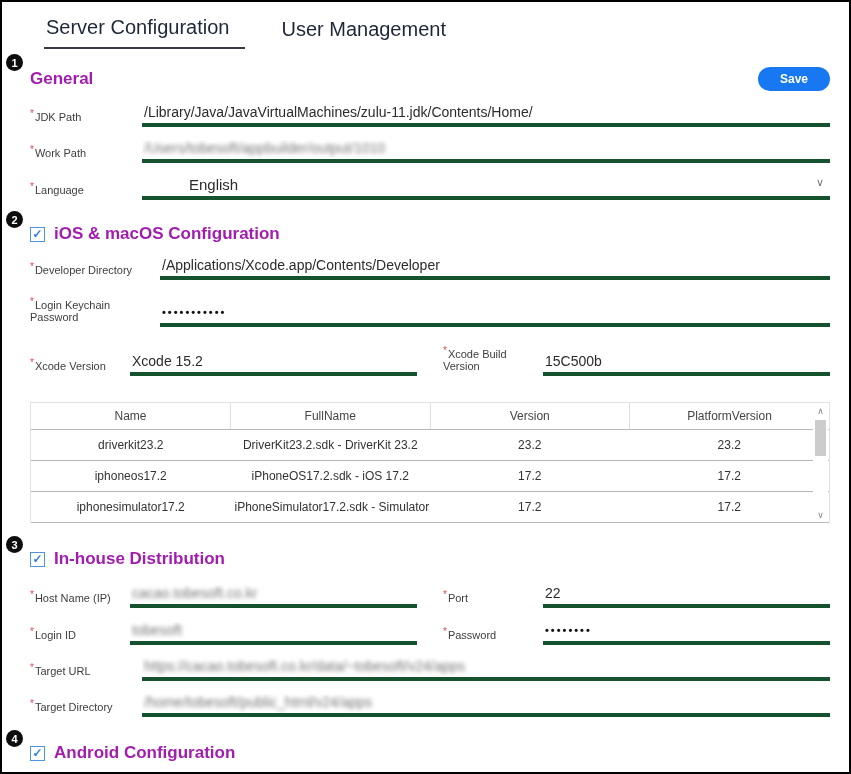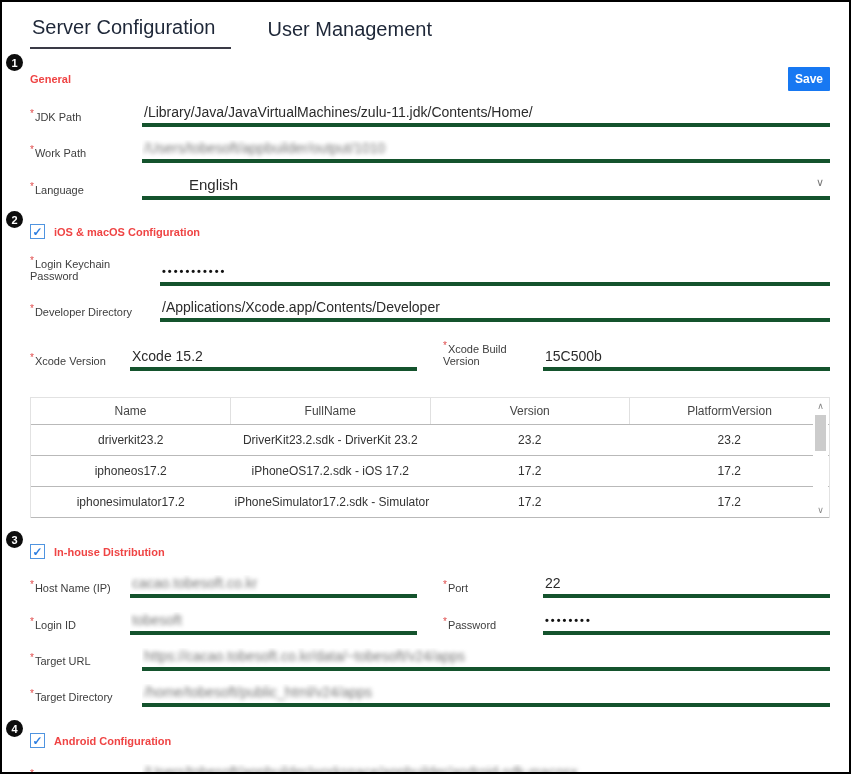--- a/index.html
+++ b/index.html
@@ -4,39 +4,39 @@
 <style>
   * { margin:0; padding:0; box-sizing:border-box; }
   body { font-family:"Liberation Sans", sans-serif; background:#fff; }
   .screen {
     width:851px; height:774px; border:2px solid #000; background:#fff;
     overflow:hidden; position:relative; padding:10px 19px 0 28px;
   }
   
   .tabs { display:flex; gap:34px; align-items:flex-end; }
   .tab { font-size:20px; color:#1e2738; font-weight:500; padding:4px 2px 8px 2px; cursor:default; }
-  .tab.active { border-bottom:2px solid #3a3a46; padding-right:16px; }
+  .tab.active { border-bottom:2px solid #3a3a46; padding-right:16px;margin-left:14px; }
   
   .section { position:relative; }
   .badge {
     position:absolute; left:-24px; top:-13px; width:17px; height:17px;
     background:#0d0d0d; color:#fff; border-radius:50%; font-size:11px; font-weight:bold;
     display:flex; align-items:center; justify-content:center; z-index:3;
   }
   .sec-head { display:flex; justify-content:space-between; align-items:center; }
-  .sec-title { font-size:11px; font-weight:bold; color:#ef4444; }
+  .sec-title { font-size:17px; font-weight:bold; color:#a21caf; }
   .check-row { display:flex; align-items:center; gap:9px; }
   .checkbox {
     width:15px; height:15px; border:1px solid #4f94e0; background:#fff;
     display:inline-flex; align-items:center; justify-content:center; flex:none;
   }
   .checkbox .check { color:#2a7de1; font-size:12px; font-weight:bold; line-height:1; }
   .save {
-    background:#1778f2; color:#fff; border:none; border-radius:1px;
-    font-size:12px; font-weight:bold; padding:5px 7px; font-family:"Liberation Sans", sans-serif;text-align:right;
+    background:#1778f2; color:#fff; border:none; border-radius:12px;
+    font-size:12px; font-weight:bold; padding:5px 22px; font-family:"Liberation Sans", sans-serif;text-align:right;
   }
   
   .frow { display:flex; align-items:flex-end; margin-top:13px; }
   .flabel { width:112px; flex:none; font-size:11px; color:#3d3d3d; padding-bottom:4px; position:relative; }
   .flabel.wide { width:130px; }
   .flabel .req::before { content:"*"; color:#e04b4b; font-size:10px; vertical-align:4px; margin-right:1px; }
   .fvalue {
     flex:1; font-size:14px; color:#2b2b2b; border-bottom:4px solid #14532d;
     padding:0 2px 3px 2px; min-height:21px; white-space:nowrap; overflow:hidden;
     display:flex; justify-content:space-between; align-items:flex-start;
@@ -105,30 +105,30 @@
 
   <div class="section" style="margin-top:24px;">
     <div class="badge">2</div>
     <div class="check-row">
       <span class="checkbox">
           <span class="check">✓</span>
         </span>
       <span class="sec-title">iOS &amp; macOS Configuration</span>
     </div>
 
+    <div class="frow">
+      <span class="flabel wide"><span class="req"></span><span>Developer Directory</span></span>
+      <span class="fvalue">
+          <span class="val">/Applications/Xcode.app/Contents/Developer</span>
+        </span>
+    </div>
     <div class="frow mt16">
       <span class="flabel wide"><span class="req"></span><span>Login Keychain Password</span></span>
       <span class="fvalue dots">
           <span class="val">•••••••••••</span>
-        </span>
-    </div>
-    <div class="frow">
-      <span class="flabel wide"><span class="req"></span><span>Developer Directory</span></span>
-      <span class="fvalue">
-          <span class="val">/Applications/Xcode.app/Contents/Developer</span>
         </span>
     </div>
 
     <div class="row2" style="margin-top:18px;">
       <div class="col">
         <span class="flabel"><span class="req"></span><span>Xcode Version</span></span>
         <span class="fvalue">
             <span class="val">Xcode 15.2</span>
           </span>
       </div>

